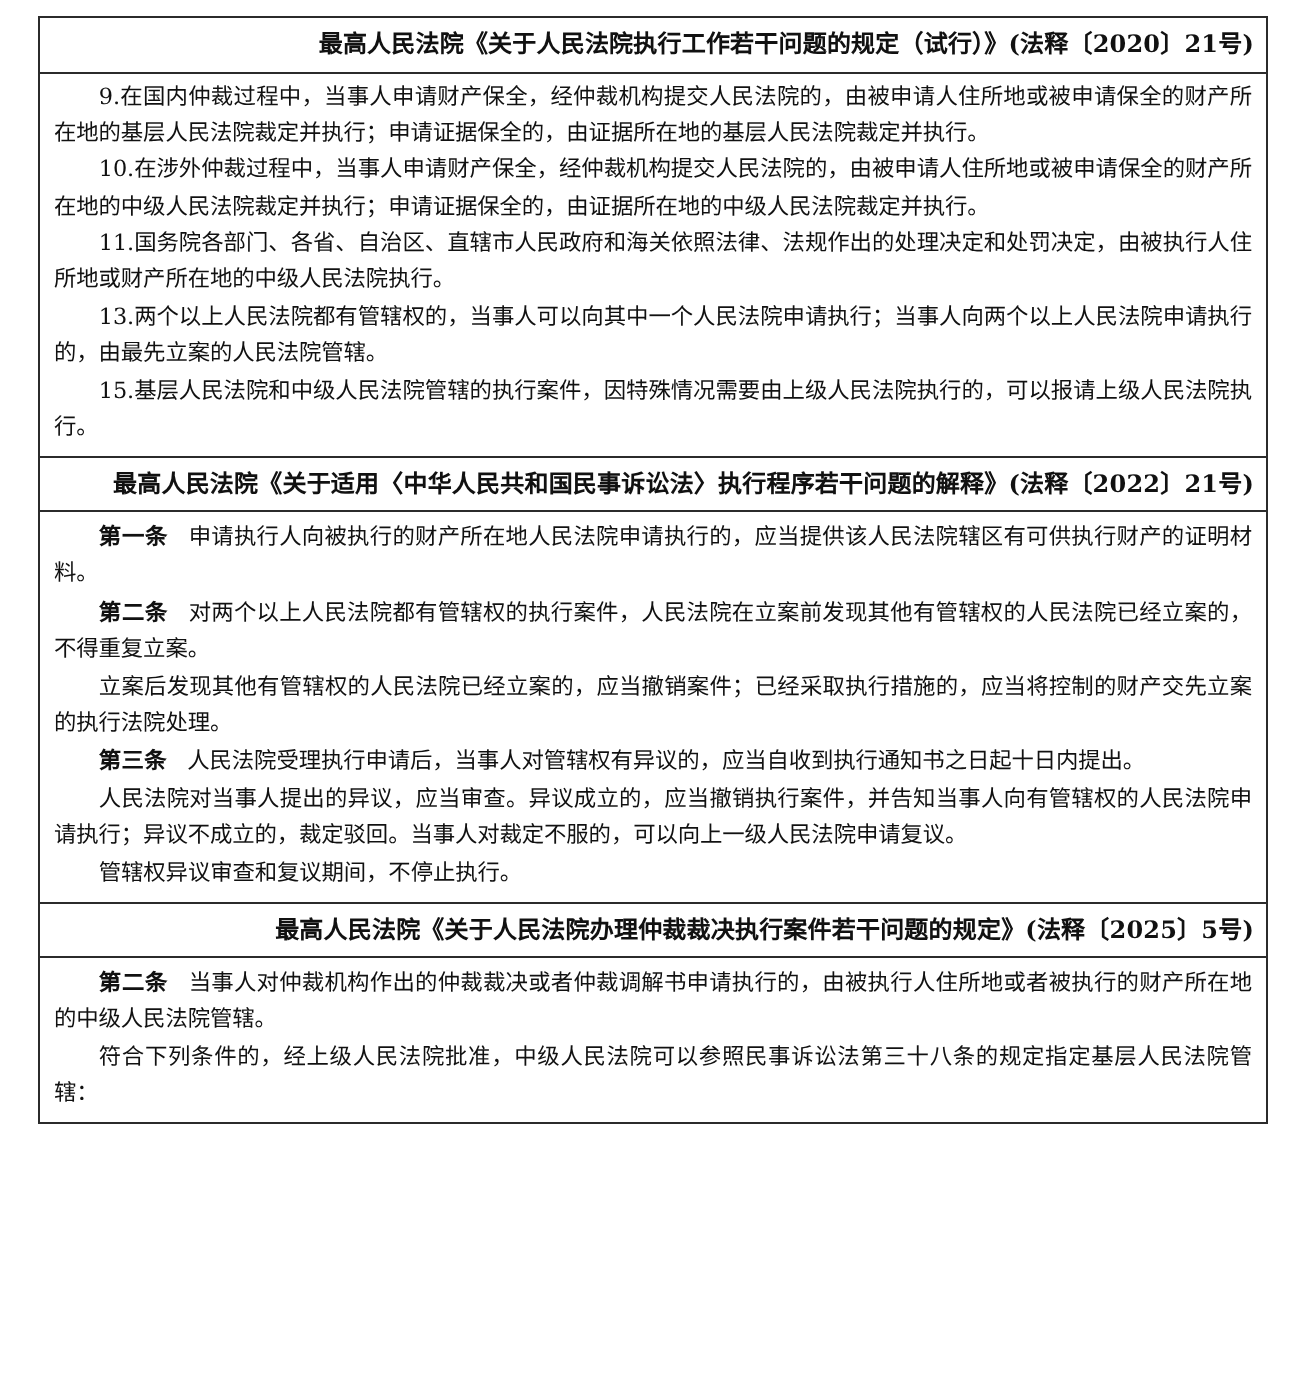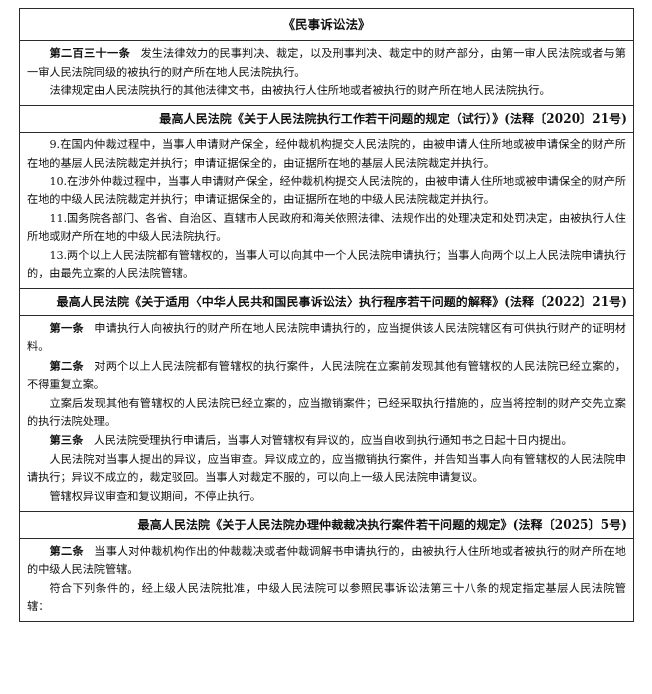--- a/index.html
+++ b/index.html
@@ -82,41 +82,29 @@
     padding: 5px 6px 5px;
     border-bottom: 1.2px solid #2b2b2b;
   }
 </style>
 </head>
 <body>
 
 <div class="page">
   <div class="doc-table">
 
-    <div class="section">
-      <div class="book-title">
-        <span>《民事诉讼法》</span>
-      </div>
-      <div class="section-body">
-        <p class="para">
-          <span class="art-label">第二百三十一条</span><span class="art-gap"></span><span>发生法律效力的民事判决、裁定，以及刑事判决、裁定中的财产部分，由第一审人民法院或者与第一审人民法院同级的被执行的财产所在地人民法院执行。</span>
-        </p>
-        <p class="para">
-          <span>法律规定由人民法院执行的其他法律文书，由被执行人住所地或者被执行的财产所在地人民法院执行。</span>
-        </p>
-      </div>
-    </div>
 
     <div class="section">
       <div class="section-head">最高人民法院《关于人民法院执行工作若干问题的规定（试行）》(法释〔2020〕21号)</div>
       <div class="section-body">
         <p class="para"><span>9.在国内仲裁过程中，当事人申请财产保全，经仲裁机构提交人民法院的，由被申请人住所地或被申请保全的财产所在地的基层人民法院裁定并执行；申请证据保全的，由证据所在地的基层人民法院裁定并执行。</span></p>
         <p class="para"><span>10.在涉外仲裁过程中，当事人申请财产保全，经仲裁机构提交人民法院的，由被申请人住所地或被申请保全的财产所在地的中级人民法院裁定并执行；申请证据保全的，由证据所在地的中级人民法院裁定并执行。</span></p>
         <p class="para"><span>11.国务院各部门、各省、自治区、直辖市人民政府和海关依照法律、法规作出的处理决定和处罚决定，由被执行人住所地或财产所在地的中级人民法院执行。</span></p>
         <p class="para"><span>13.两个以上人民法院都有管辖权的，当事人可以向其中一个人民法院申请执行；当事人向两个以上人民法院申请执行的，由最先立案的人民法院管辖。</span></p>
+        <p class="para"><span>15.基层人民法院和中级人民法院管辖的执行案件，因特殊情况需要由上级人民法院执行的，可以报请上级人民法院执行。</span></p>
       </div>
     </div>
 
     <div class="section">
       <div class="section-head">最高人民法院《关于适用〈中华人民共和国民事诉讼法〉执行程序若干问题的解释》(法释〔2022〕21号)</div>
       <div class="section-body">
         <p class="para">
           <span class="art-label">第一条</span><span class="art-gap"></span><span>申请执行人向被执行的财产所在地人民法院申请执行的，应当提供该人民法院辖区有可供执行财产的证明材料。</span>
         </p>
         <p class="para">

